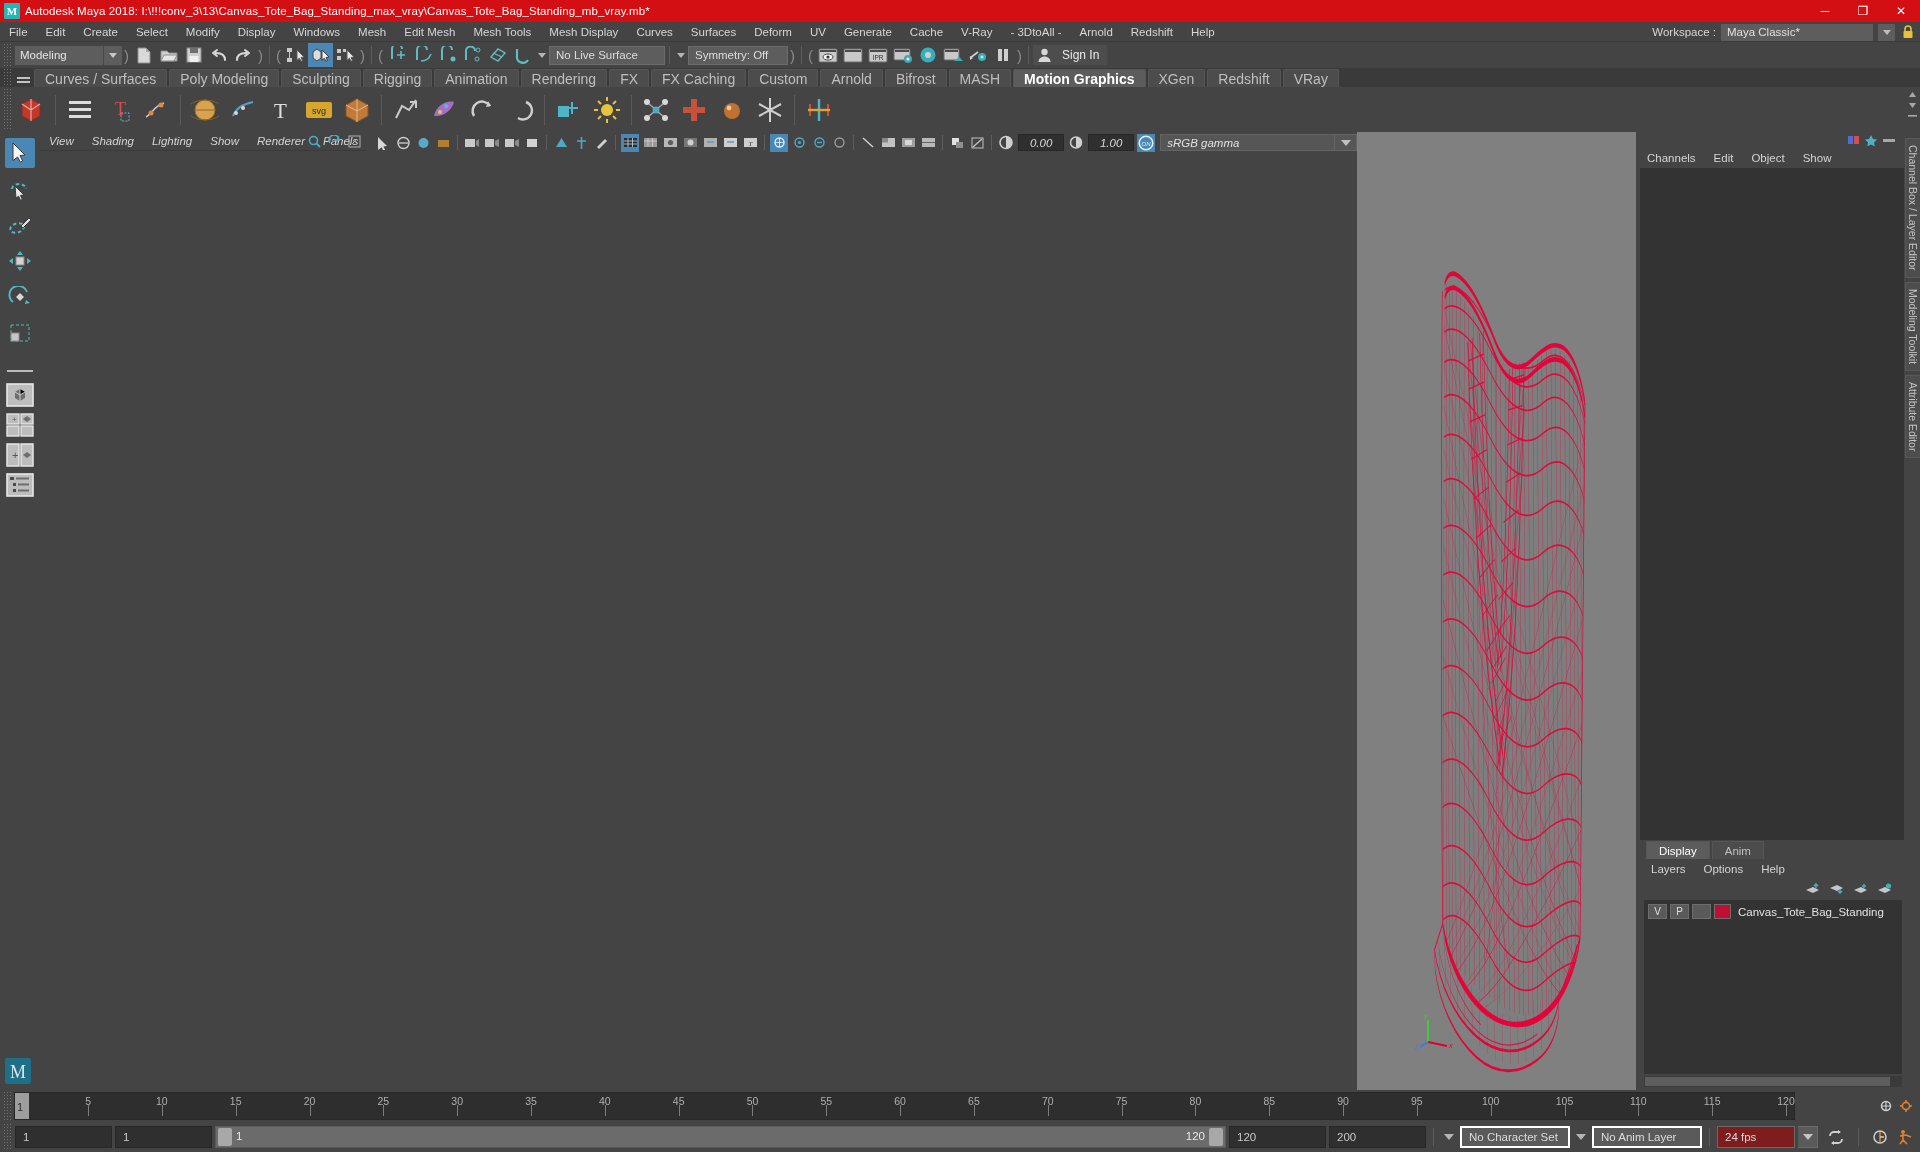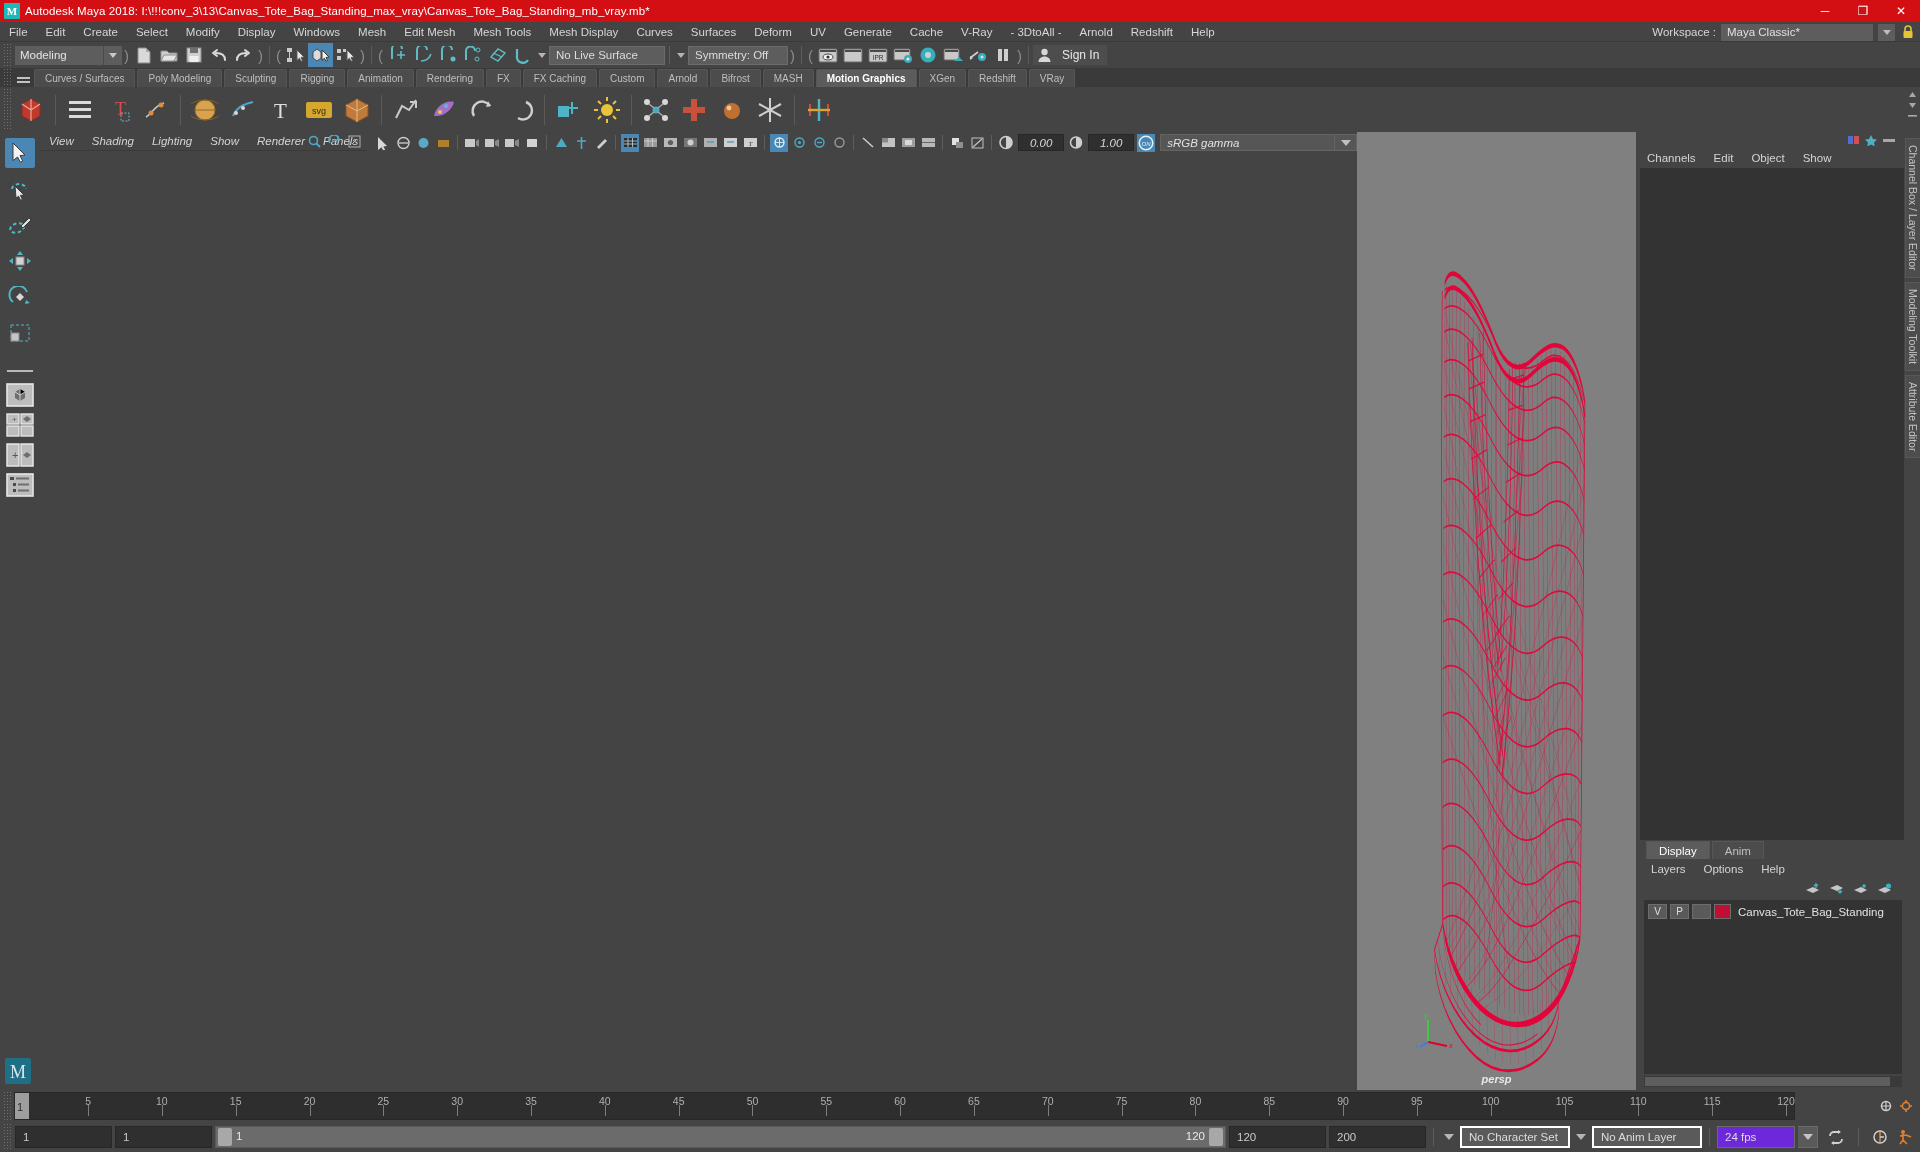--- a/index.html
+++ b/index.html
@@ -81,21 +81,21 @@
 
   
   .shelf-tabs {
     height: 19px; background: #3a3a3a; display:flex; align-items: flex-end; flex: 0 0 19px;
     padding-left: 3px;
   }
   .shelf-grip { width: 9px; height: 19px; background-image: radial-gradient(#6e6e6e 0.9px, transparent 1px); background-size: 3px 3px; flex:0 0 9px;}
   .shelf-burger { width: 22px; height:19px; display:flex;align-items:center;justify-content:center; flex:0 0 22px;}
   .shelf-burger span { display:block; width:13px; height:2px; background:#c2c2c2; box-shadow: 0 4px 0 #c2c2c2; }
   .shelf-tab {
-    height: 18px; padding: 0 10px; background: #4c4c4c; color:#bfbfbf; font-size: 10px;
+    height: 18px; padding: 0 10px; background: #4c4c4c; color:#bfbfbf; font-size: 14px;
     display:flex; align-items:center; margin-right: 2px; border-top-left-radius:2px;border-top-right-radius:2px;
     border: 1px solid #565656; border-bottom: none; white-space: nowrap;
   }
   .shelf-tab.active { background: #5c5c5c; color: #ffffff; font-weight: bold; text-align: center; }
   .shelf-row {
     height: 45px; background: #444444; display: flex; align-items: center; flex: 0 0 45px;
     padding-left: 3px; position: relative;
   }
   .shelf-grip2 { width: 9px; height: 43px; background-image: radial-gradient(#6e6e6e 0.9px, transparent 1px); background-size: 3px 3px; flex:0 0 9px;}
   .shelf-ico {
@@ -185,21 +185,21 @@
   
   .rangebar{height:30px;flex:0 0 30px;background:#444;display:flex;align-items:center;padding-left:3px;gap:3px;}
   .rg-grip{width:9px;height:28px;background-image: radial-gradient(#6e6e6e 0.9px, transparent 1px);background-size:3px 3px;flex:0 0 9px;}
   .rg-field{height:22px;width:97px;background:#2f2f2f;border:1px solid #272727;color:#c9c9c9;font-size:11.5px;display:flex;align-items:center;padding-left:7px;}
   .rg-slider{flex:1 1 auto;height:22px;background:#6b6b6b;position:relative;border:1px solid #5a5a5a;}
   .rg-handle{position:absolute;top:1px;width:14px;height:18px;background:#a8a8a8;border-radius:2px;}
   .rg-lbl{position:absolute;font-size:11.5px;color:#e8e8e8;top:3px;}
   .rg-combo{height:22px;width:110px;background:#5a5a5a;border:2px solid #ffffff;color:#dcdcdc;font-size:11.5px;display:flex;align-items:center;padding-left:7px;}
   .rg-arrow{width:16px;height:22px;display:flex;align-items:center;justify-content:center;}
   .rg-arrow:after{content:'';border-left:5px solid transparent;border-right:5px solid transparent;border-top:6px solid #b5b5b5;}
-  .fps-combo{height:22px;width:78px;background:#6d28d9;color:#dcdcdc;font-size:11.5px;display:flex;align-items:center;padding-left:7px;border:1px solid #6a6a6a;}
+  .fps-combo{height:22px;width:78px;background:#7f1d1d;color:#dcdcdc;font-size:11.5px;display:flex;align-items:center;padding-left:7px;border:1px solid #6a6a6a;}
   .fps-arrow{width:20px;height:22px;background:#5a5a5a;border:1px solid #6a6a6a;border-left:none;display:flex;align-items:center;justify-content:center;}
   .fps-arrow:after{content:'';border-left:5px solid transparent;border-right:5px solid transparent;border-top:6px solid #c4c4c4;}
 
   
   .melbar{height:28px;flex:0 0 28px;background:#444;display:flex;align-items:center;padding-left:3px;}
   .mel-grip{width:9px;height:26px;background-image: radial-gradient(#6e6e6e 0.9px, transparent 1px);background-size:3px 3px;flex:0 0 9px;}
   .mel-label{font-size:11.5px;color:#dcdcdc;padding:0 10px 0 8px;}
   .mel-input{flex:1 1 auto;height:24px;background:#333333;border:1px solid #2b2b2b;}
   .mel-grip2{width:7px;height:24px;background-image: radial-gradient(#6e6e6e 0.9px, transparent 1px);background-size:3px 3px;flex:0 0 7px;}
   .mel-out{width:165px;flex:0 0 165px;height:24px;background:#3c3c3c;border:1px solid #333;}
@@ -1143,21 +1143,20 @@
           <svg width="40" height="40" viewBox="0 0 40 40">
             <path d="M13 32 L13 10" stroke="#3ecb3e" stroke-width="2"></path>
             <path d="M13 32 L32 36" stroke="#e0002a" stroke-width="2"></path>
             <path d="M13 32 L5 37" stroke="#3a7fe0" stroke-width="2"></path>
             <text x="9" y="8" font-size="7" fill="#3ecb3e" font-family="Liberation Sans">y</text>
             <text x="34" y="38" font-size="7" fill="#e0002a" font-family="Liberation Sans">x</text>
             <text x="0" y="39" font-size="7" fill="#3a7fe0" font-family="Liberation Sans">z</text>
           </svg>
         </div>
 
-        <div class="persp-label">persp</div>
       </div>
     </div>
 
     <div class="rightdock">
       <div class="cb-iconrow">
         <span>
             <svg width="12" height="11" viewBox="0 0 12 11">
               <rect x="0" y="1" width="5" height="8" fill="#4f6fd0"></rect>
               <rect x="6" y="1" width="5" height="8" fill="#d04f4f"></rect>
             </svg>

